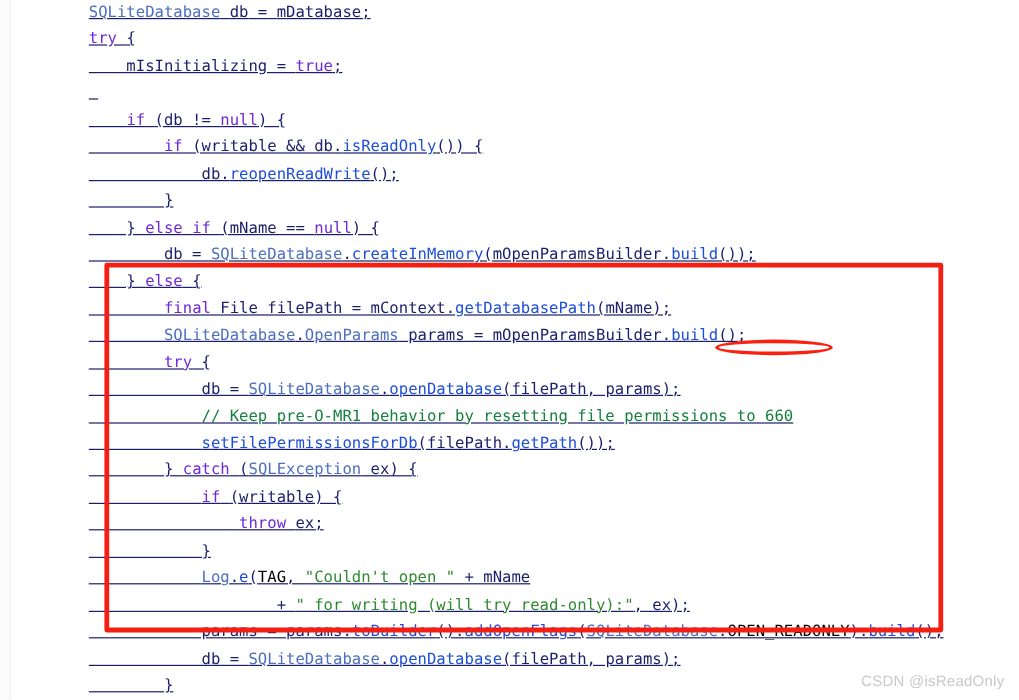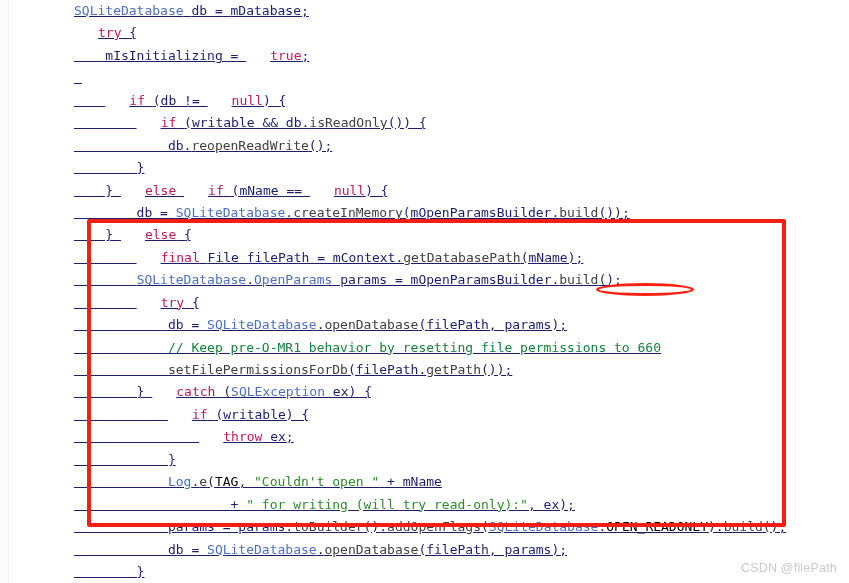--- a/index.html
+++ b/index.html
@@ -47,23 +47,23 @@
     color: #1b1f6b;
     text-decoration: underline;
   }
 
   #code-block .ln {
     display: block;
     height: 22.45px;
   }
 
   
-  .kw   { color: #be185d; margin-left: 24px; }  
+  .kw   { color: #6d28d9; }  
   .typ  { color: #4d6fbf; }  
-  .mth  { color: #404040; }  
+  .mth  { color: #1d4ed8; }  
   .id   { color: #1b1f6b; }
   .str  { color: #2e8b2e; }  
   .cmt  { color: #15803d; }  
   .cst  { color: #000000; }  
 
   
   #highlight-box {
     position: absolute;
     left: 87px;
     top: 219px;
@@ -105,15 +105,15 @@
 
 <div id="gutter-edge"></div>
 
 <div id="code-surface">
 
   <pre id="code-block"><span class="ln"><span class="typ">SQLiteDatabase</span> <span class="id">db</span> <span class="id">=</span> <span class="id">mDatabase;</span></span><span class="ln"><span class="kw">try</span> <span class="id">{</span></span><span class="ln"><span class="id">    mIsInitializing = </span><span class="kw">true</span><span class="id">;</span></span><span class="ln"> </span><span class="ln"><span class="id">    </span><span class="kw">if</span> <span class="id">(db != </span><span class="kw">null</span><span class="id">) {</span></span><span class="ln"><span class="id">        </span><span class="kw">if</span> <span class="id">(writable &amp;&amp; db.</span><span class="mth">isReadOnly</span><span class="id">()) {</span></span><span class="ln"><span class="id">            db.</span><span class="mth">reopenReadWrite</span><span class="id">();</span></span><span class="ln"><span class="id">        }</span></span><span class="ln"><span class="id">    } </span><span class="kw">else</span> <span class="kw">if</span> <span class="id">(mName == </span><span class="kw">null</span><span class="id">) {</span></span><span class="ln"><span class="id">        db = </span><span class="typ">SQLiteDatabase</span><span class="id">.</span><span class="mth">createInMemory</span><span class="id">(mOpenParamsBuilder.</span><span class="mth">build</span><span class="id">());</span></span><span class="ln"><span class="id">    } </span><span class="kw">else</span> <span class="id">{</span></span><span class="ln"><span class="id">        </span><span class="kw">final</span> <span class="id">File filePath = mContext.</span><span class="mth">getDatabasePath</span><span class="id">(mName);</span></span><span class="ln"><span class="id">        </span><span class="typ">SQLiteDatabase</span><span class="id">.</span><span class="typ">OpenParams</span><span class="id"> params = mOpenParamsBuilder.</span><span class="mth">build</span><span class="id">();</span></span><span class="ln"><span class="id">        </span><span class="kw">try</span> <span class="id">{</span></span><span class="ln"><span class="id">            db = </span><span class="typ">SQLiteDatabase</span><span class="id">.</span><span class="mth">openDatabase</span><span class="id">(filePath, params);</span></span><span class="ln"><span class="id">            </span><span class="cmt">// Keep pre-O-MR1 behavior by resetting file permissions to 660</span></span><span class="ln"><span class="id">            </span><span class="mth">setFilePermissionsForDb</span><span class="id">(filePath.</span><span class="mth">getPath</span><span class="id">());</span></span><span class="ln"><span class="id">        } </span><span class="kw">catch</span> <span class="id">(</span><span class="typ">SQLException</span><span class="id"> ex) {</span></span><span class="ln"><span class="id">            </span><span class="kw">if</span> <span class="id">(writable) {</span></span><span class="ln"><span class="id">                </span><span class="kw">throw</span> <span class="id">ex;</span></span><span class="ln"><span class="id">            }</span></span><span class="ln"><span class="id">            </span><span class="typ">Log</span><span class="id">.</span><span class="mth">e</span><span class="id">(</span><span class="cst">TAG</span><span class="id">, </span><span class="str">"Couldn't open "</span><span class="id"> + mName</span></span><span class="ln"><span class="id">                    + </span><span class="str">" for writing (will try read-only):"</span><span class="id">, ex);</span></span><span class="ln"><span class="id">            params = params.</span><span class="mth">toBuilder</span><span class="id">().</span><span class="mth">addOpenFlags</span><span class="id">(</span><span class="typ">SQLiteDatabase</span><span class="id">.</span><span class="cst">OPEN_READONLY</span><span class="id">).</span><span class="mth">build</span><span class="id">();</span></span><span class="ln"><span class="id">            db = </span><span class="typ">SQLiteDatabase</span><span class="id">.</span><span class="mth">openDatabase</span><span class="id">(filePath, params);</span></span><span class="ln"><span class="id">        }</span></span></pre>
 
   <div id="highlight-box" style="left: 87px; top: 219px; width: 699px; height: 308px; border-color: rgb(244, 30, 18);"></div>
   <div id="highlight-ellipse" style="left: 596px; top: 283px; width: 98px; height: 13px; border-color: rgb(251, 32, 16);"></div>
 
-  <div id="watermark">CSDN @filePath</div>
+  <div id="watermark">CSDN @isReadOnly</div>
 
 </div>
 
 </body></html>

